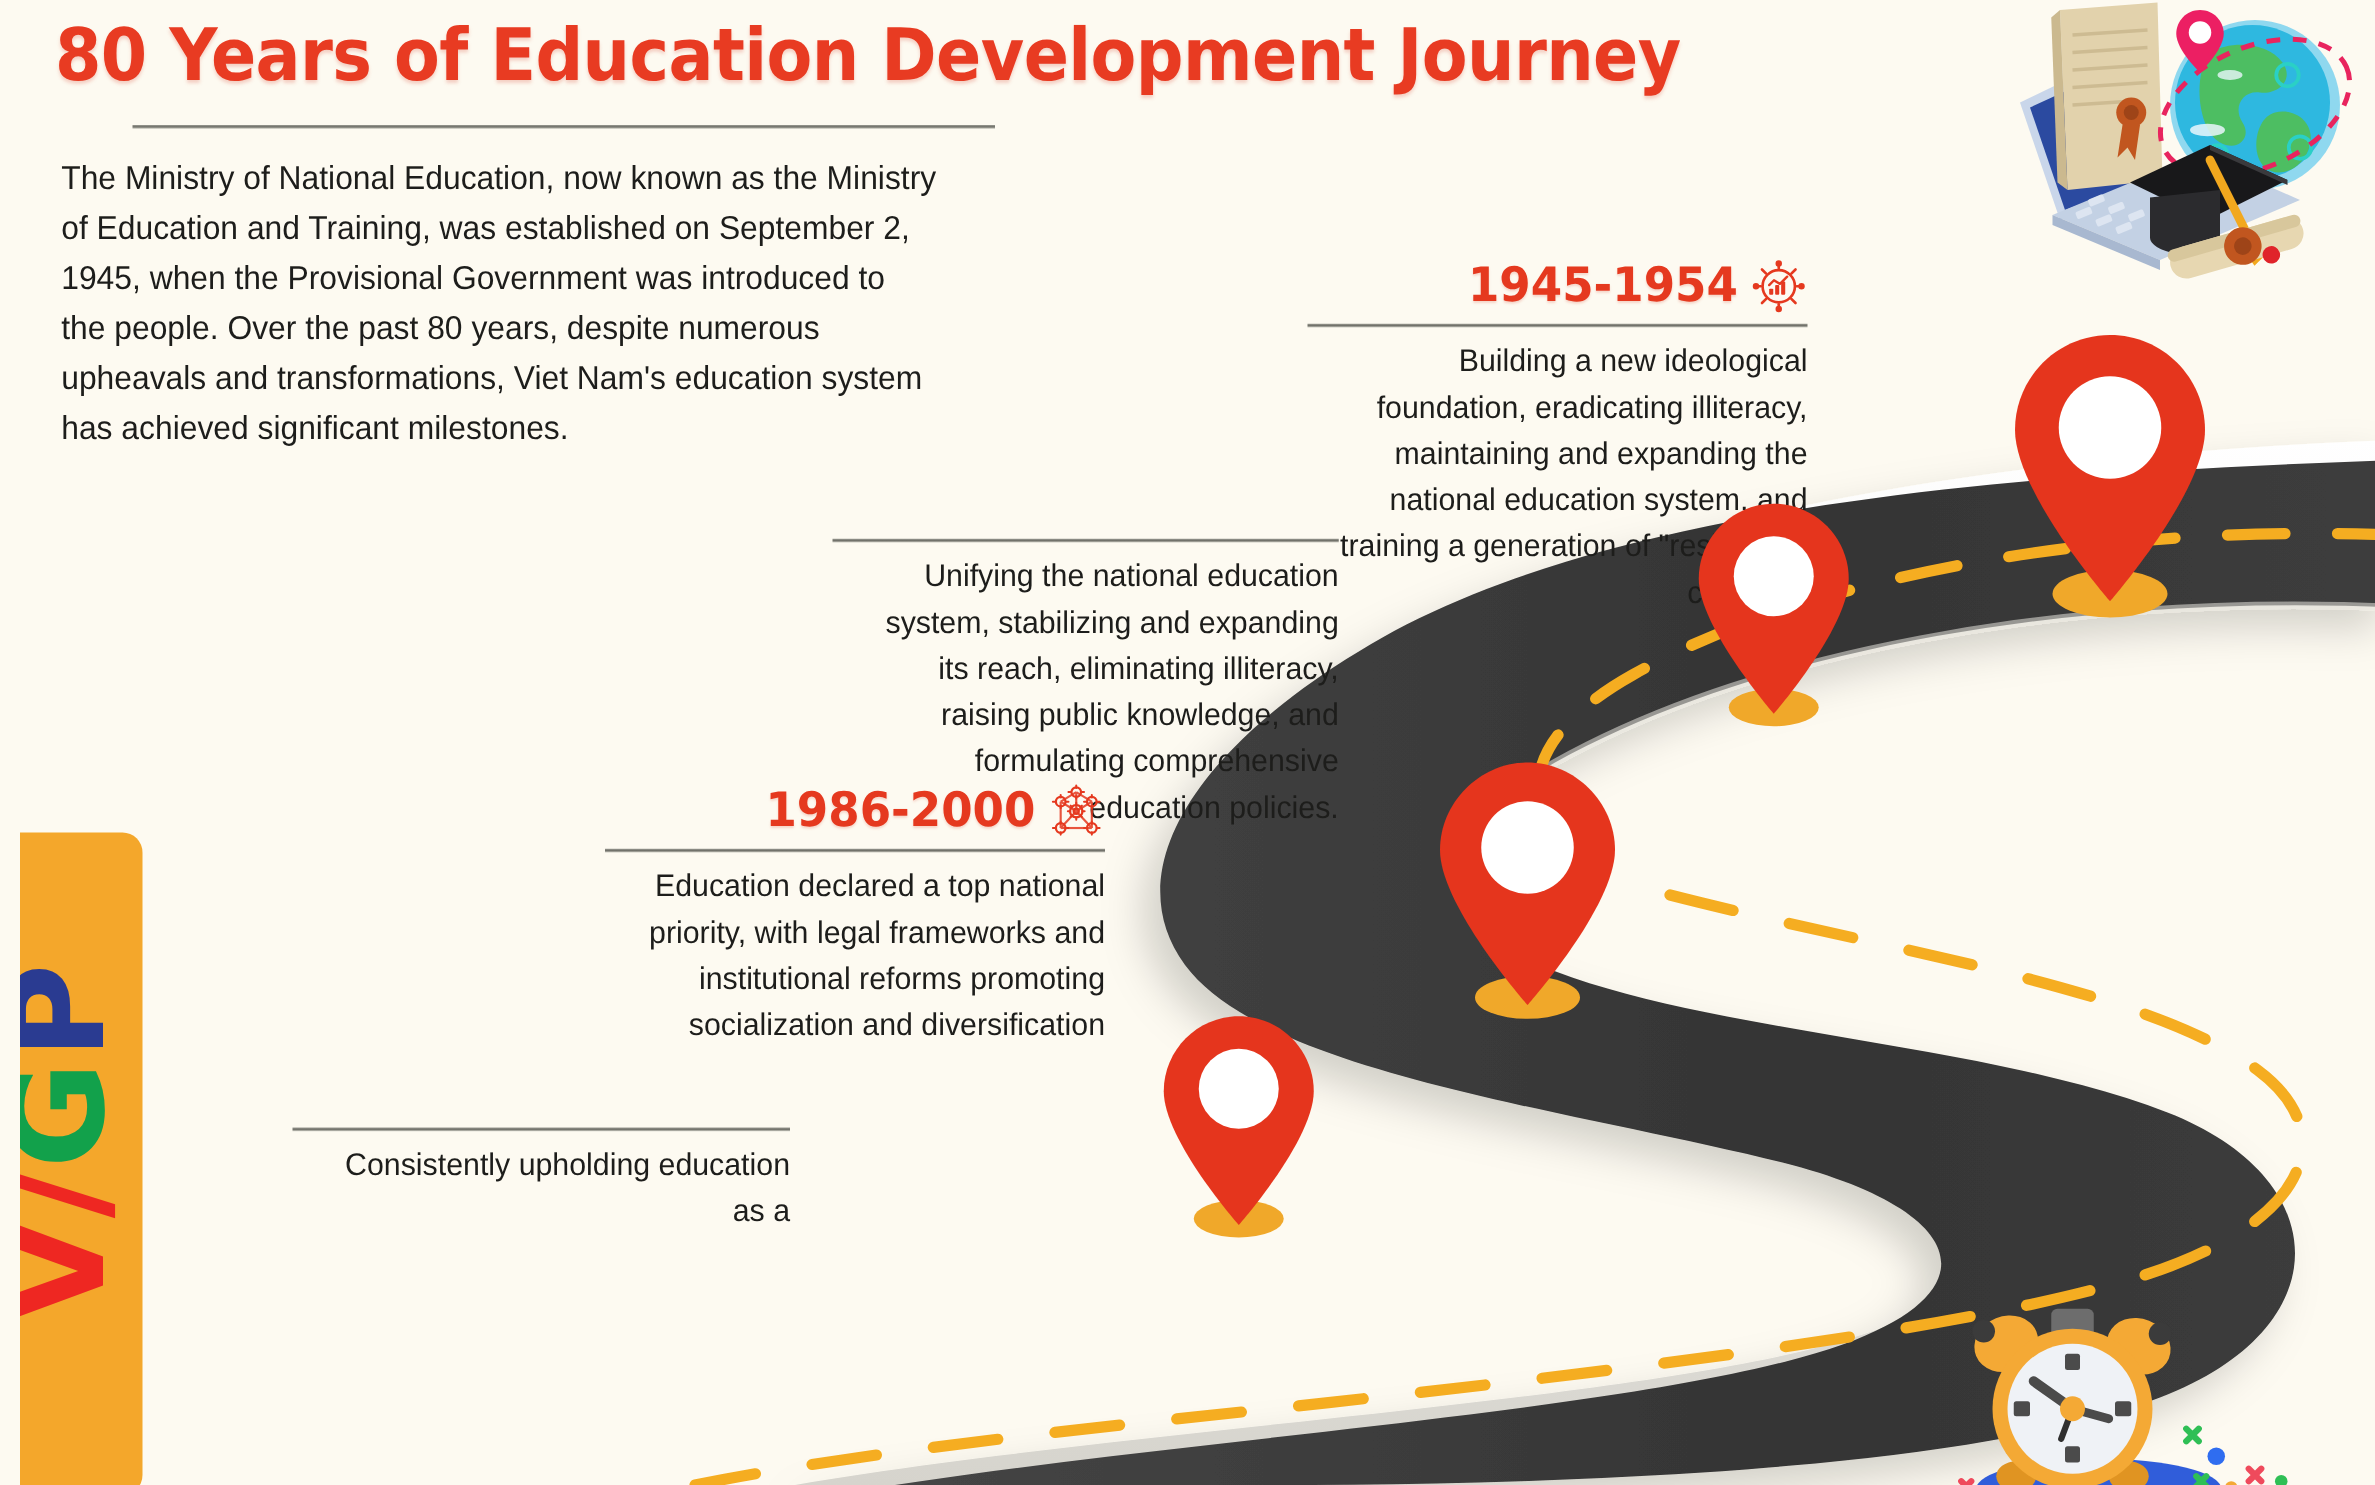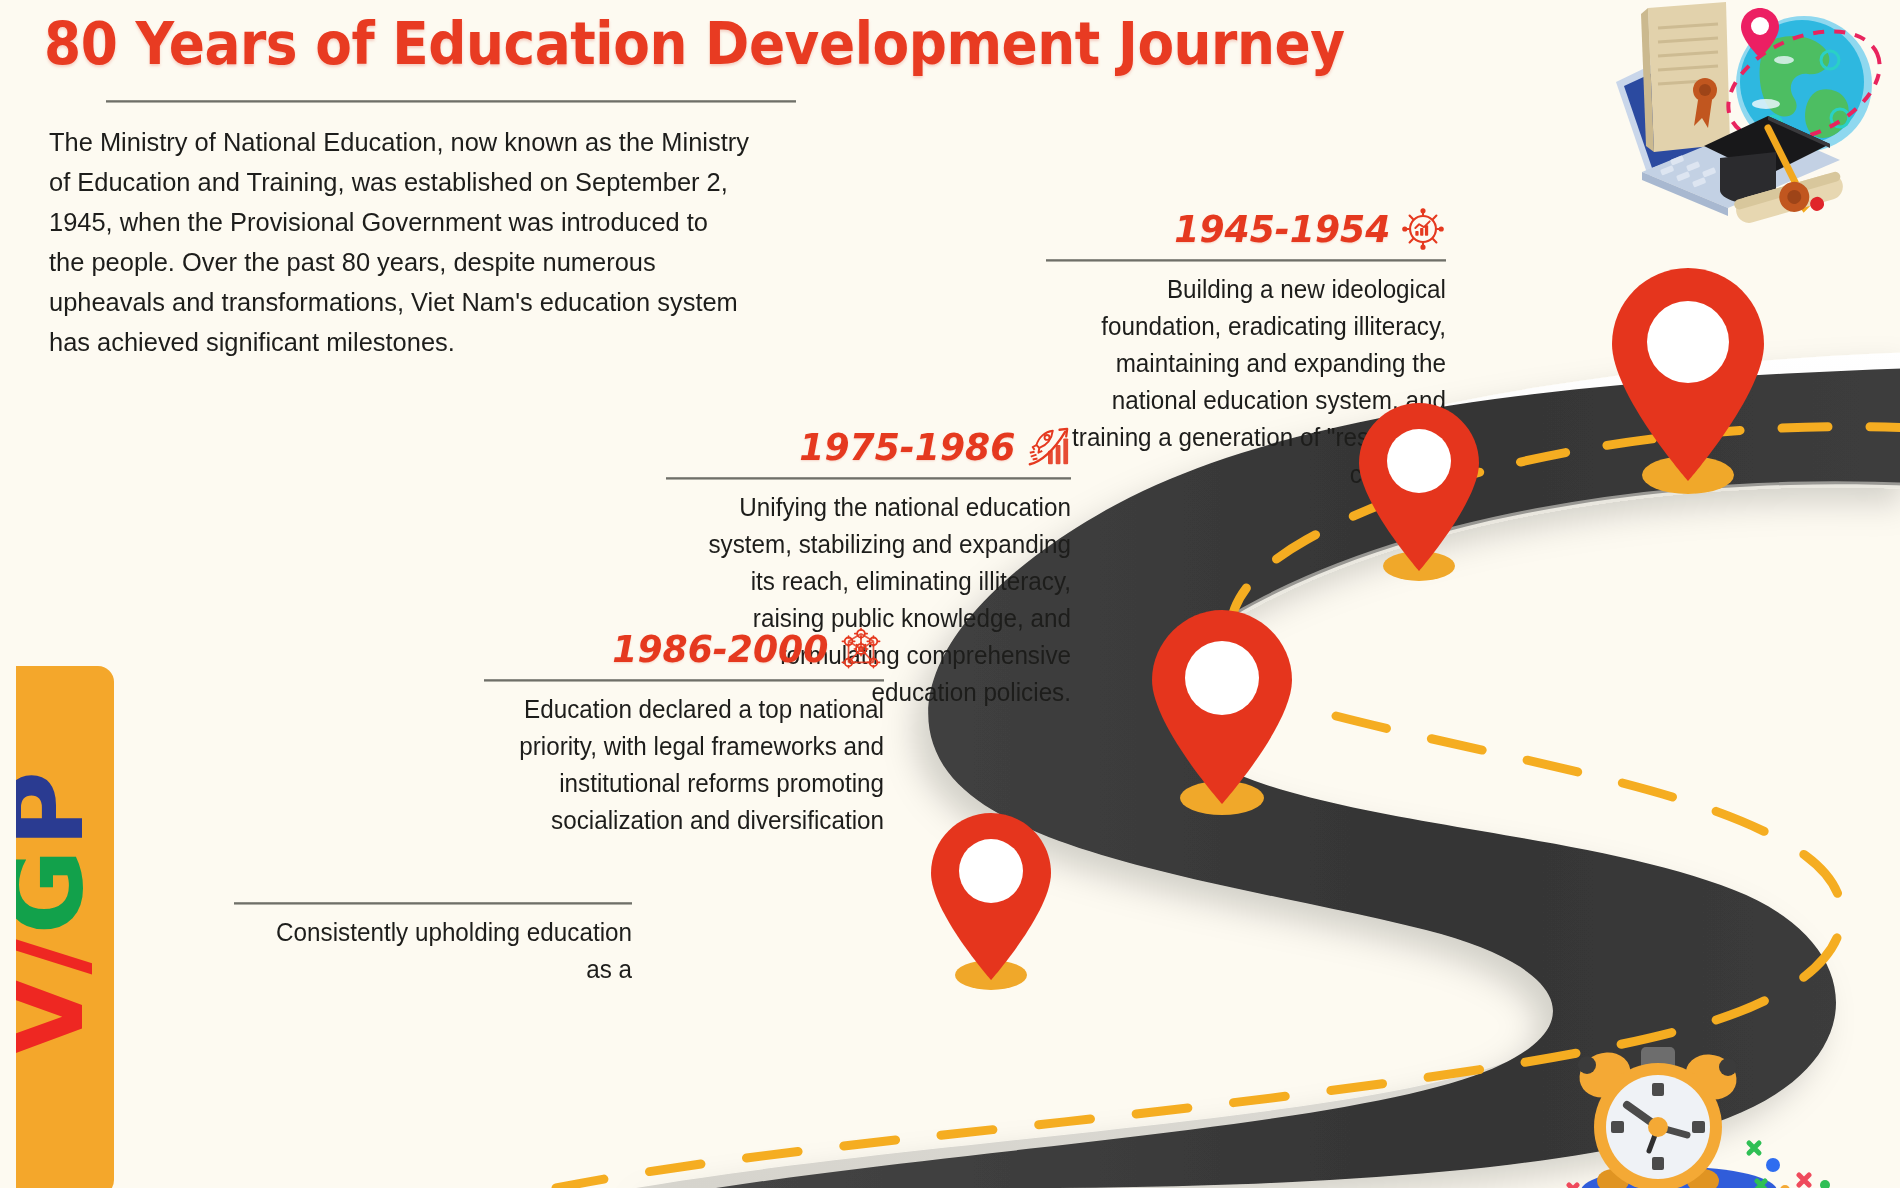--- a/index.html
+++ b/index.html
@@ -42,23 +42,22 @@
   
   .intro{
     position:absolute;left:33px;top:122px;width:730px;z-index:6;
     font-size:26.5px;line-height:40px;color:#1d1d1b;
     transform:scaleX(0.96);transform-origin:left top;
   }
 
   
   .ms{position:absolute;z-index:6;}
   .ms-head{
-    display:flex;align-items:center;justify-content:flex-end;gap:10px;
+    display:flex;align-items:flex-start;justify-content:flex-end;gap:10px;
     white-space:nowrap;
-    font-style:italic;
   }
   .ms-year{
     font-family:"DejaVu Sans",sans-serif;
     font-weight:bold;font-size:38px;color:#e5391f;
     letter-spacing:0px;
     transform:scaleX(0.95);transform-origin:right center;
     text-shadow:0 1px 2px rgba(220,80,60,.22);
   }
   .ms-icon{width:46px;height:46px;flex:0 0 46px;display:block;}
   .ms-rule{
@@ -330,39 +329,20 @@
           <rect x="26" y="20" width="3.4" height="11" rx="0.8"></rect>
         </g>
         <polyline points="16,23 20,19 25,22 31,16" fill="none" stroke="#e5391f" stroke-width="2" stroke-linecap="round" stroke-linejoin="round"></polyline>
       </svg>
     </div>
     <div class="ms-rule"></div>
     <div class="ms-body">Building a new ideological foundation, eradicating illiteracy, maintaining and expanding the national education system, and training a generation of "resistance citizens."</div>
   </div>
 
   <div class="ms" id="ms-1975">
-    <div class="ms-head">
-      <span class="ms-year">1975-1986</span>
-      <svg class="ms-icon" viewBox="0 0 48 48">
-        <g fill="#e5391f" opacity="0.9">
-          <rect x="24" y="28" width="5" height="14" rx="1"></rect>
-          <rect x="32" y="22" width="5" height="20" rx="1"></rect>
-          <rect x="40" y="15" width="5" height="27" rx="1"></rect>
-        </g>
-        <path d="M5,42 C16,40 30,28 42,8" fill="none" stroke="#e5391f" stroke-width="2.4" stroke-linecap="round"></path>
-        <path d="M36,6 L44,5 L43,13" fill="none" stroke="#e5391f" stroke-width="2.4" stroke-linecap="round" stroke-linejoin="round"></path>
-        <g stroke="#e5391f" stroke-width="2" fill="none" stroke-linejoin="round">
-          <path d="M12,22 C14,14 21,8 29,7 C28,15 23,22 15,25 Z"></path>
-          <circle cx="23" cy="14" r="2.6"></circle>
-          <path d="M12,22 L8,24 L10,27"></path>
-          <path d="M15,25 L14,30 L18,28"></path>
-          <path d="M5,30 L10,29 M6,34 L12,32 M8,37 L13,36"></path>
-        </g>
-      </svg>
-    </div>
     <div class="ms-rule"></div>
     <div class="ms-body">Unifying the national education system, stabilizing and expanding its reach, eliminating illiteracy, raising public knowledge, and formulating comprehensive education policies.</div>
   </div>
 
   <div class="ms" id="ms-1986">
     <div class="ms-head">
       <span class="ms-year">1986-2000</span>
       <svg class="ms-icon" viewBox="0 0 48 48">
         <g stroke="#e5391f" stroke-width="1.8" fill="none" opacity="0.85">
           <line x1="11" y1="16" x2="24" y2="24"></line>

